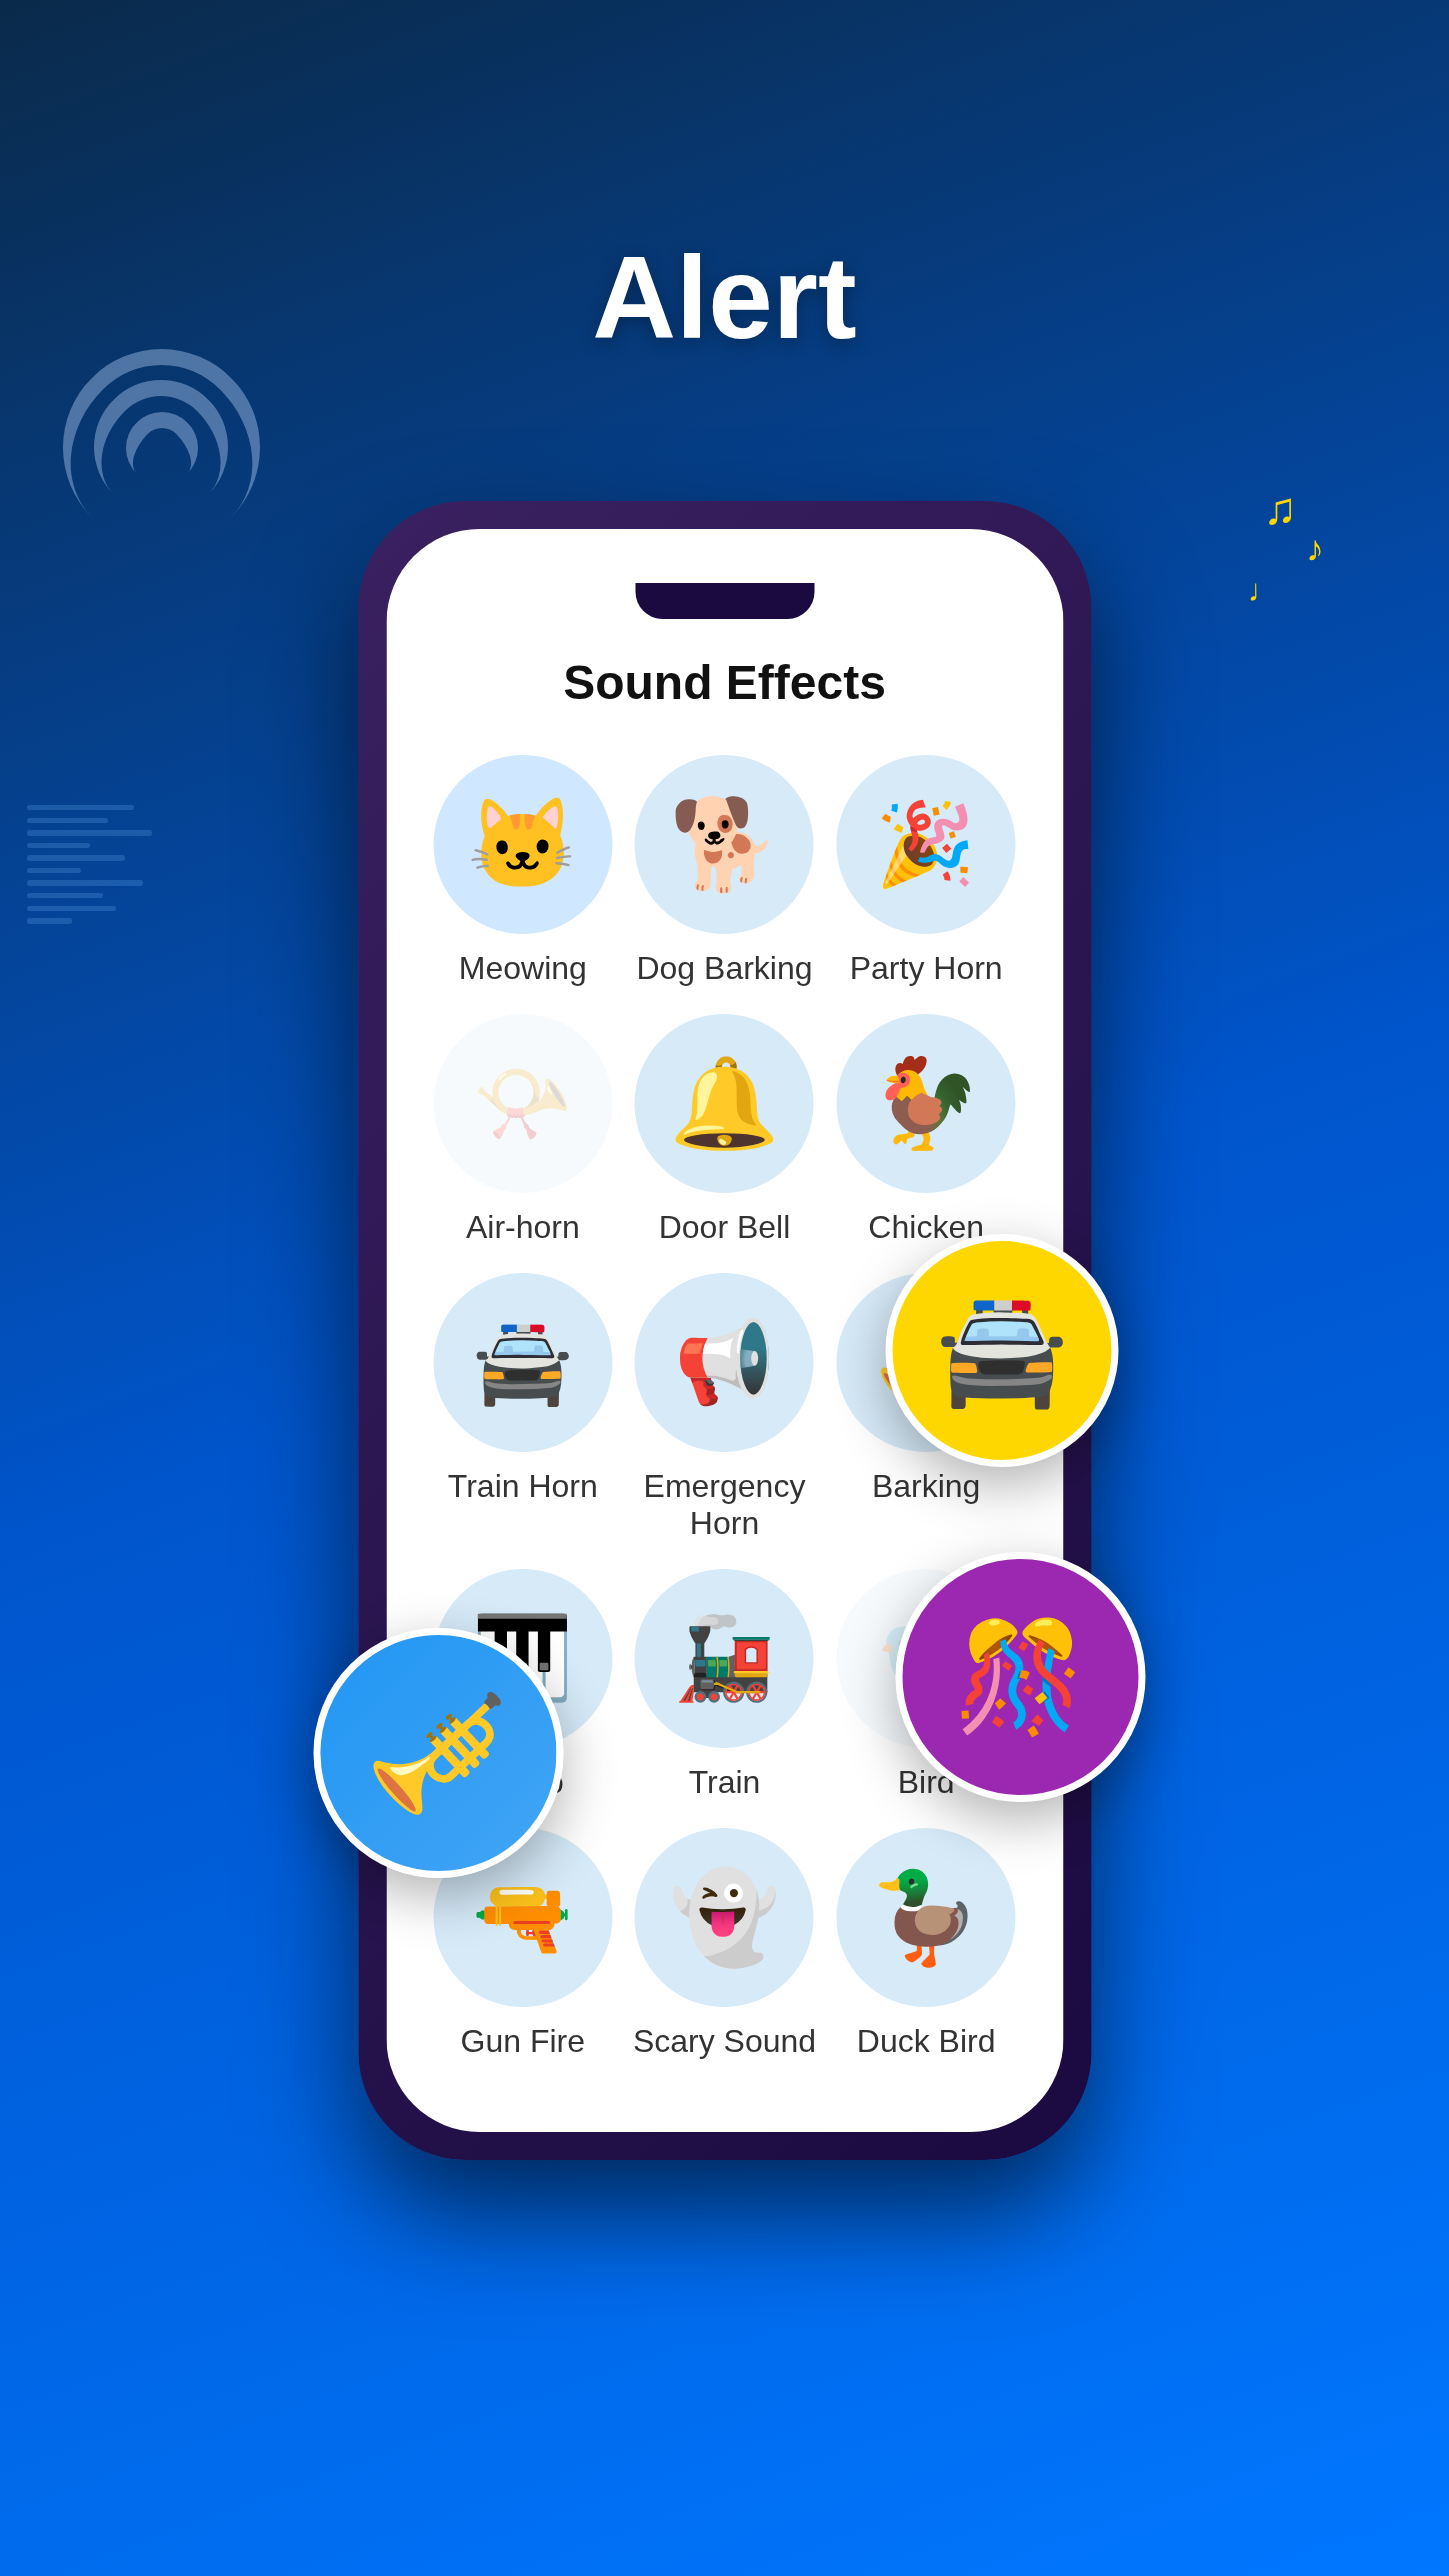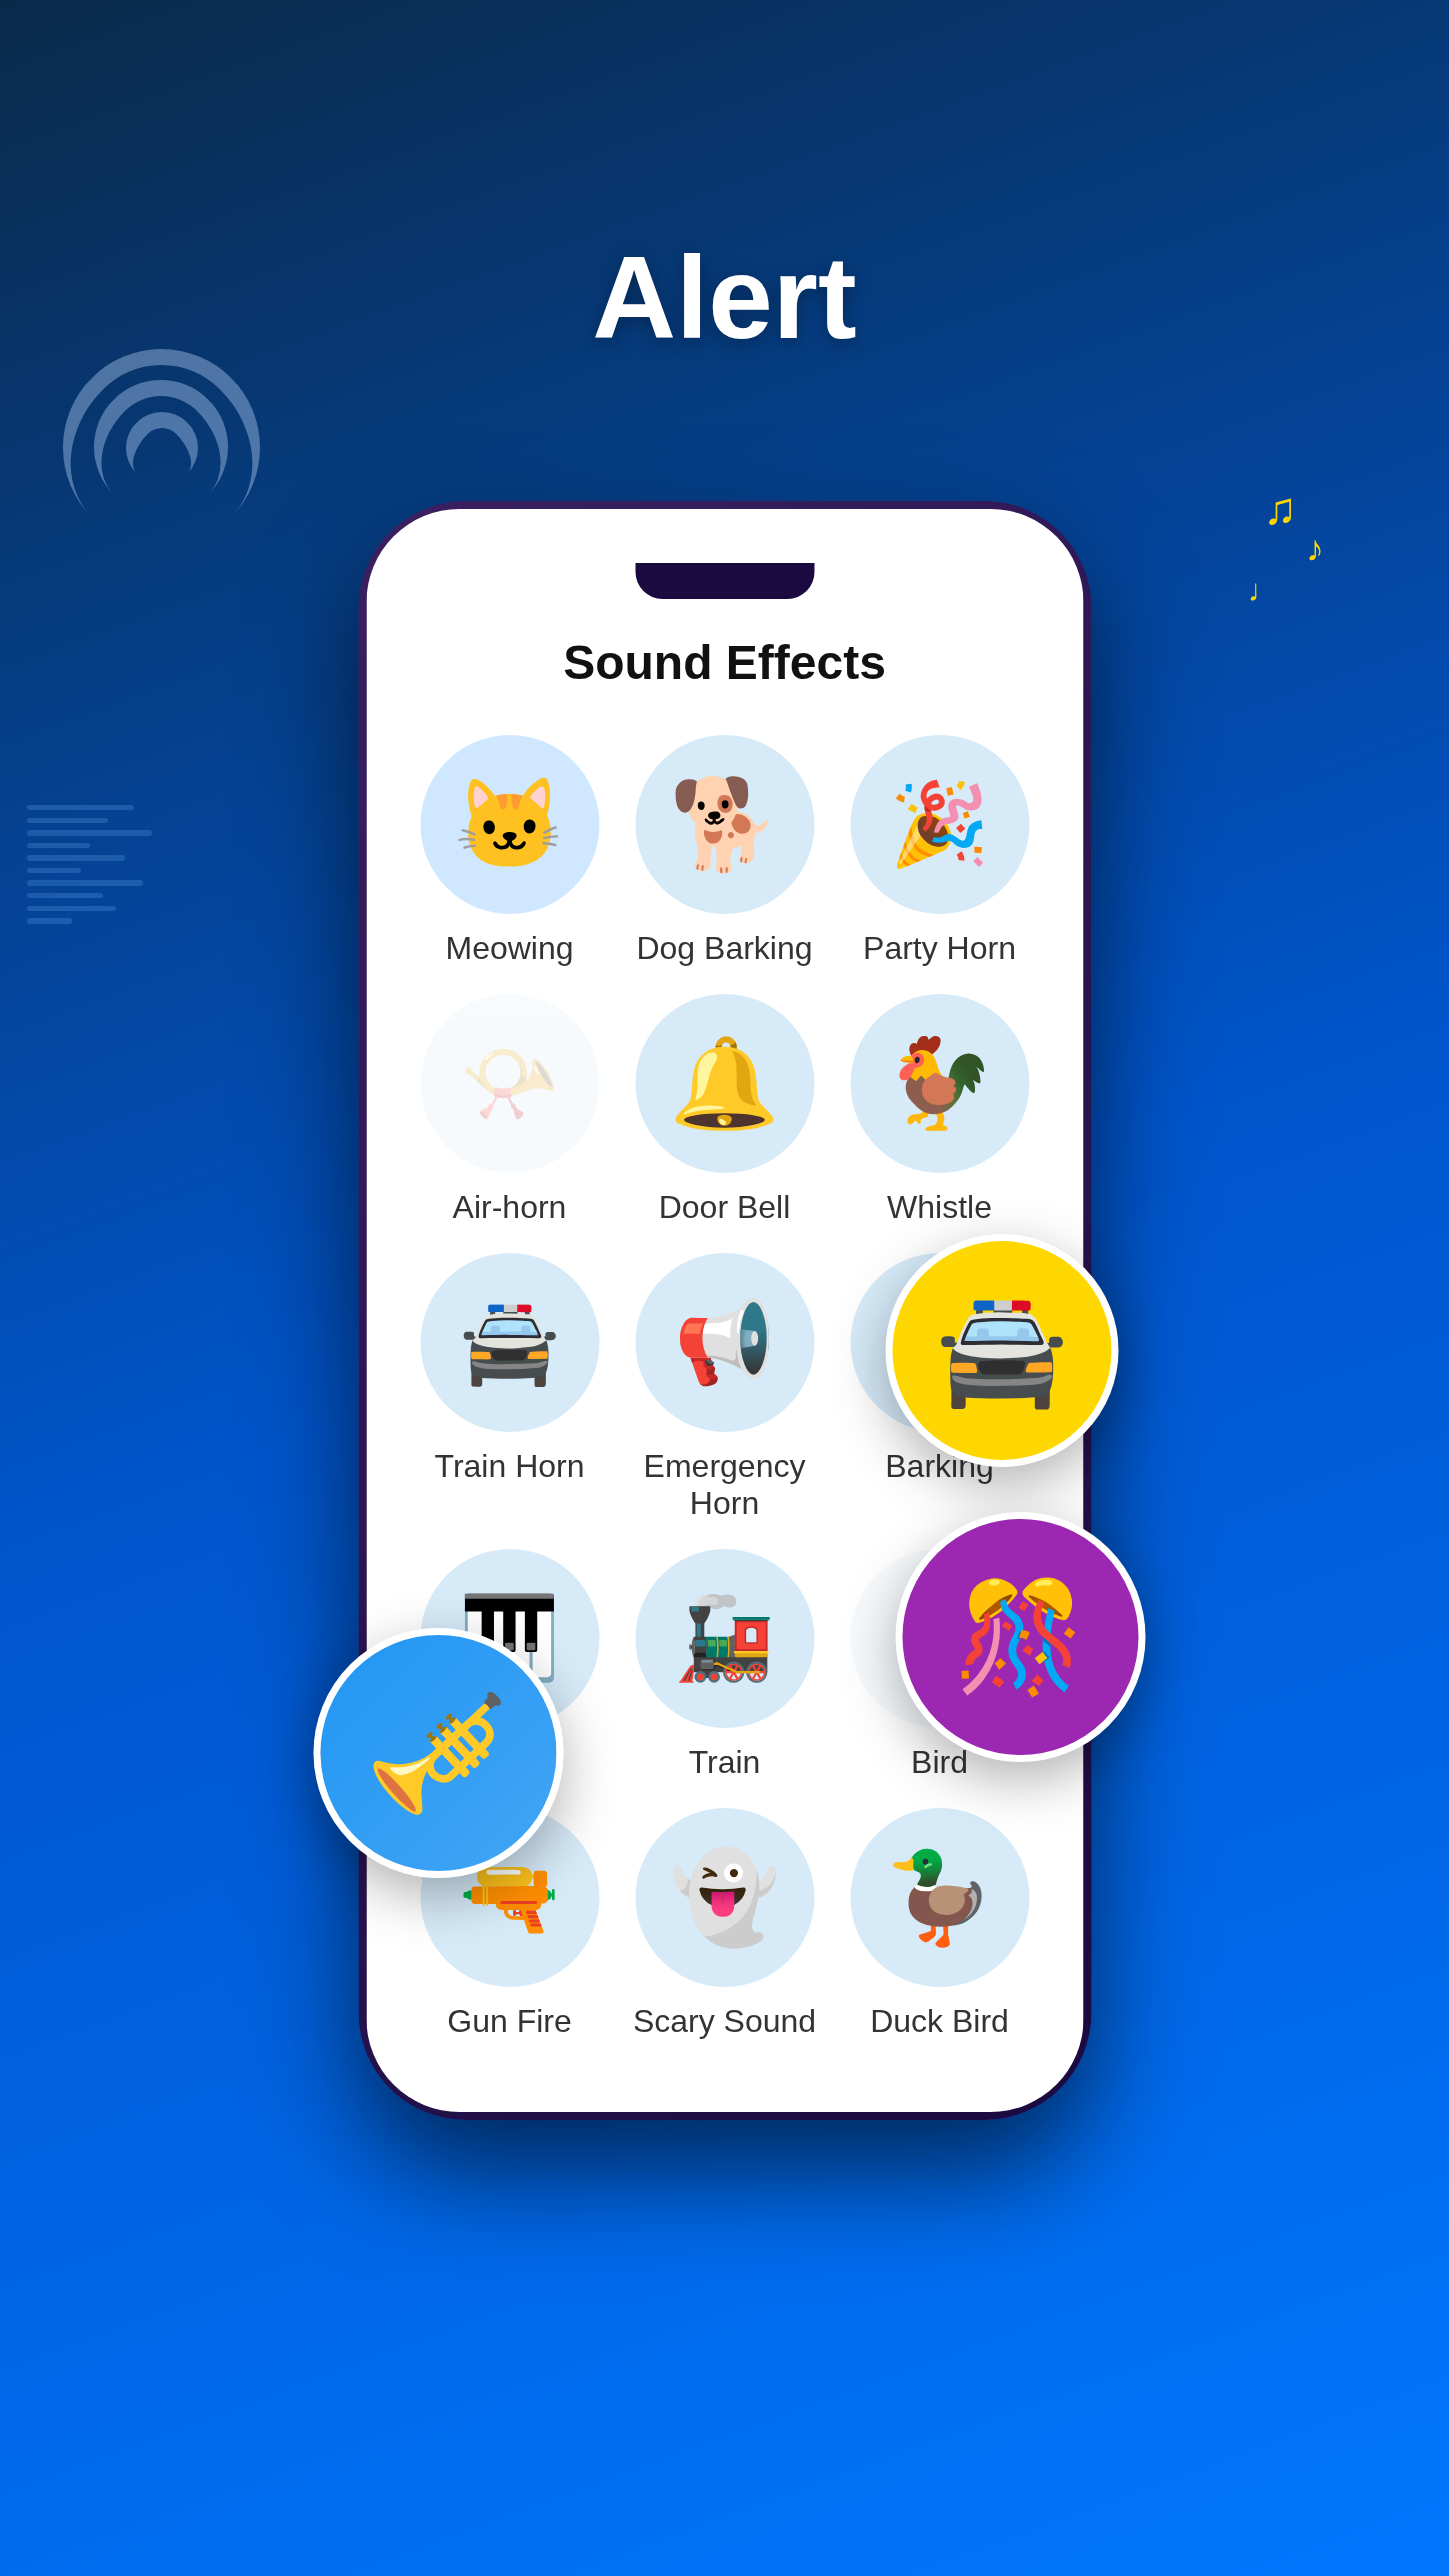--- a/index.html
+++ b/index.html
@@ -66,21 +66,21 @@
       top: 501px;
       left: 50%;
       transform: translateX(-50%);
       z-index: 2;
       width: 733px;
     }
 
     .phone-outer {
       background: linear-gradient(135deg, #3a2060 0%, #2a1550 50%, #1a0a40 100%);
       border-radius: 107px;
-      padding: 8px;
+      padding: 28px;
       box-shadow: 0 54px 107px rgba(0,0,0,0.6);
       position: relative;
     }
 
     .phone-inner {
       background: white;
       border-radius: 93px;
       overflow: hidden;
       position: relative;
     }
@@ -276,21 +276,21 @@
           <div class="sound-item">
             <div class="sound-circle" style="background:#d6eaf8; font-size:81px; opacity:0.2;">📯</div>
             <span class="sound-label">Air-horn</span>
           </div>
           <div class="sound-item">
             <div class="sound-circle" style="background:#d6eaf8; font-size:89px;">🔔</div>
             <span class="sound-label">Door Bell</span>
           </div>
           <div class="sound-item">
             <div class="sound-circle" style="background:#d6eaf8; font-size:89px;">🐓</div>
-            <span class="sound-label">Whistle</span>
+            <span class="sound-label">Chicken</span>
           </div>
 
           <div class="sound-item">
             <div class="sound-circle" style="background:#d6eaf8; font-size:81px;">🚔</div>
             <span class="sound-label">Train Horn</span>
           </div>
           <div class="sound-item">
             <div class="sound-circle" style="background:#d6eaf8; font-size:81px;">📢</div>
             <span class="sound-label">Emergency Horn</span>
           </div>

